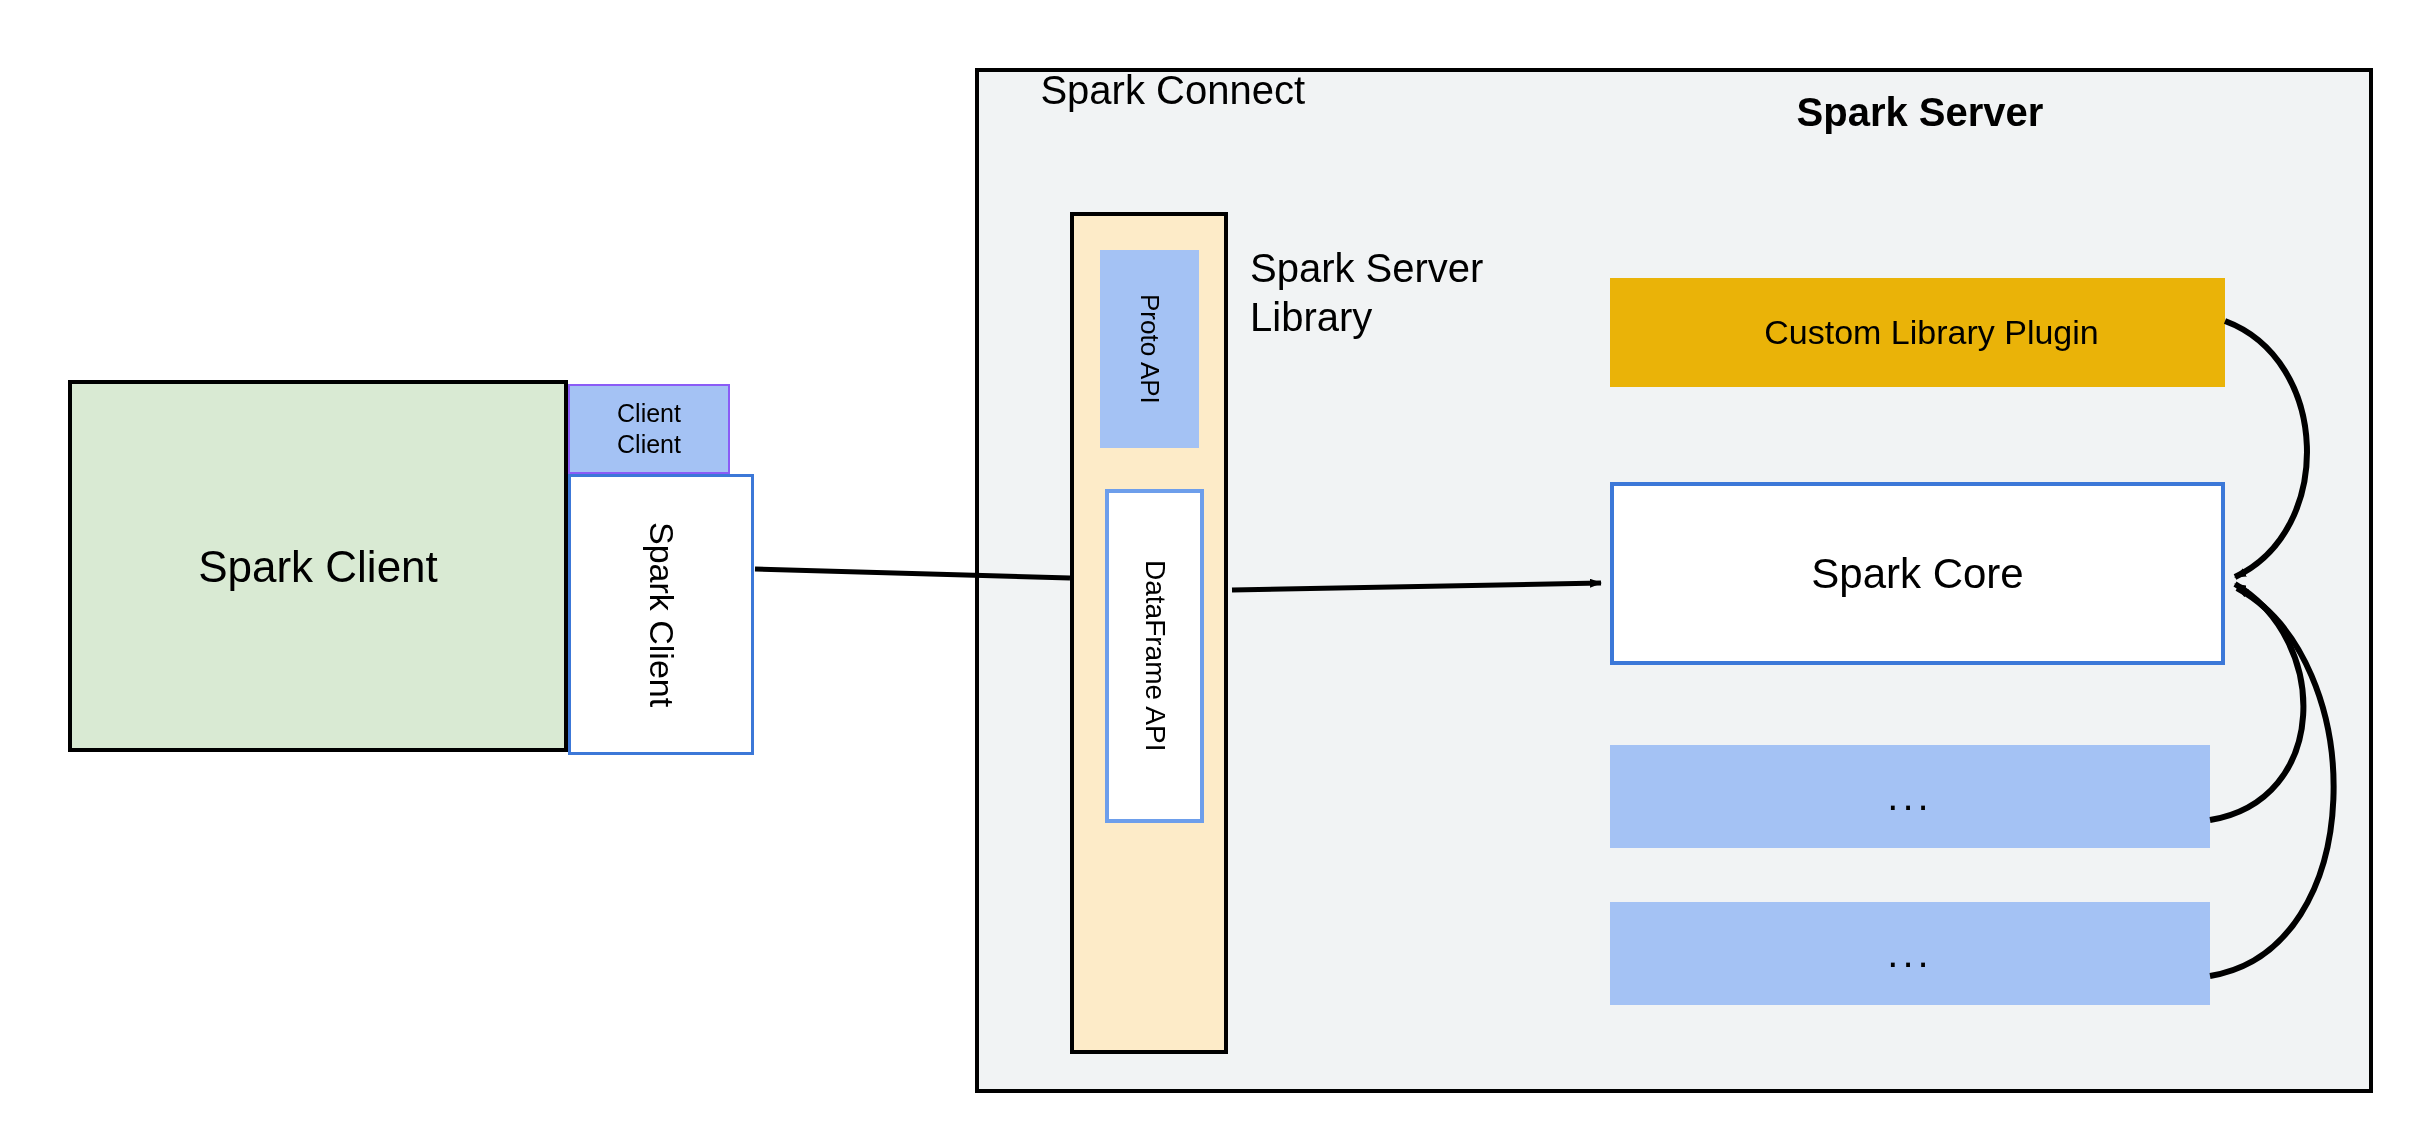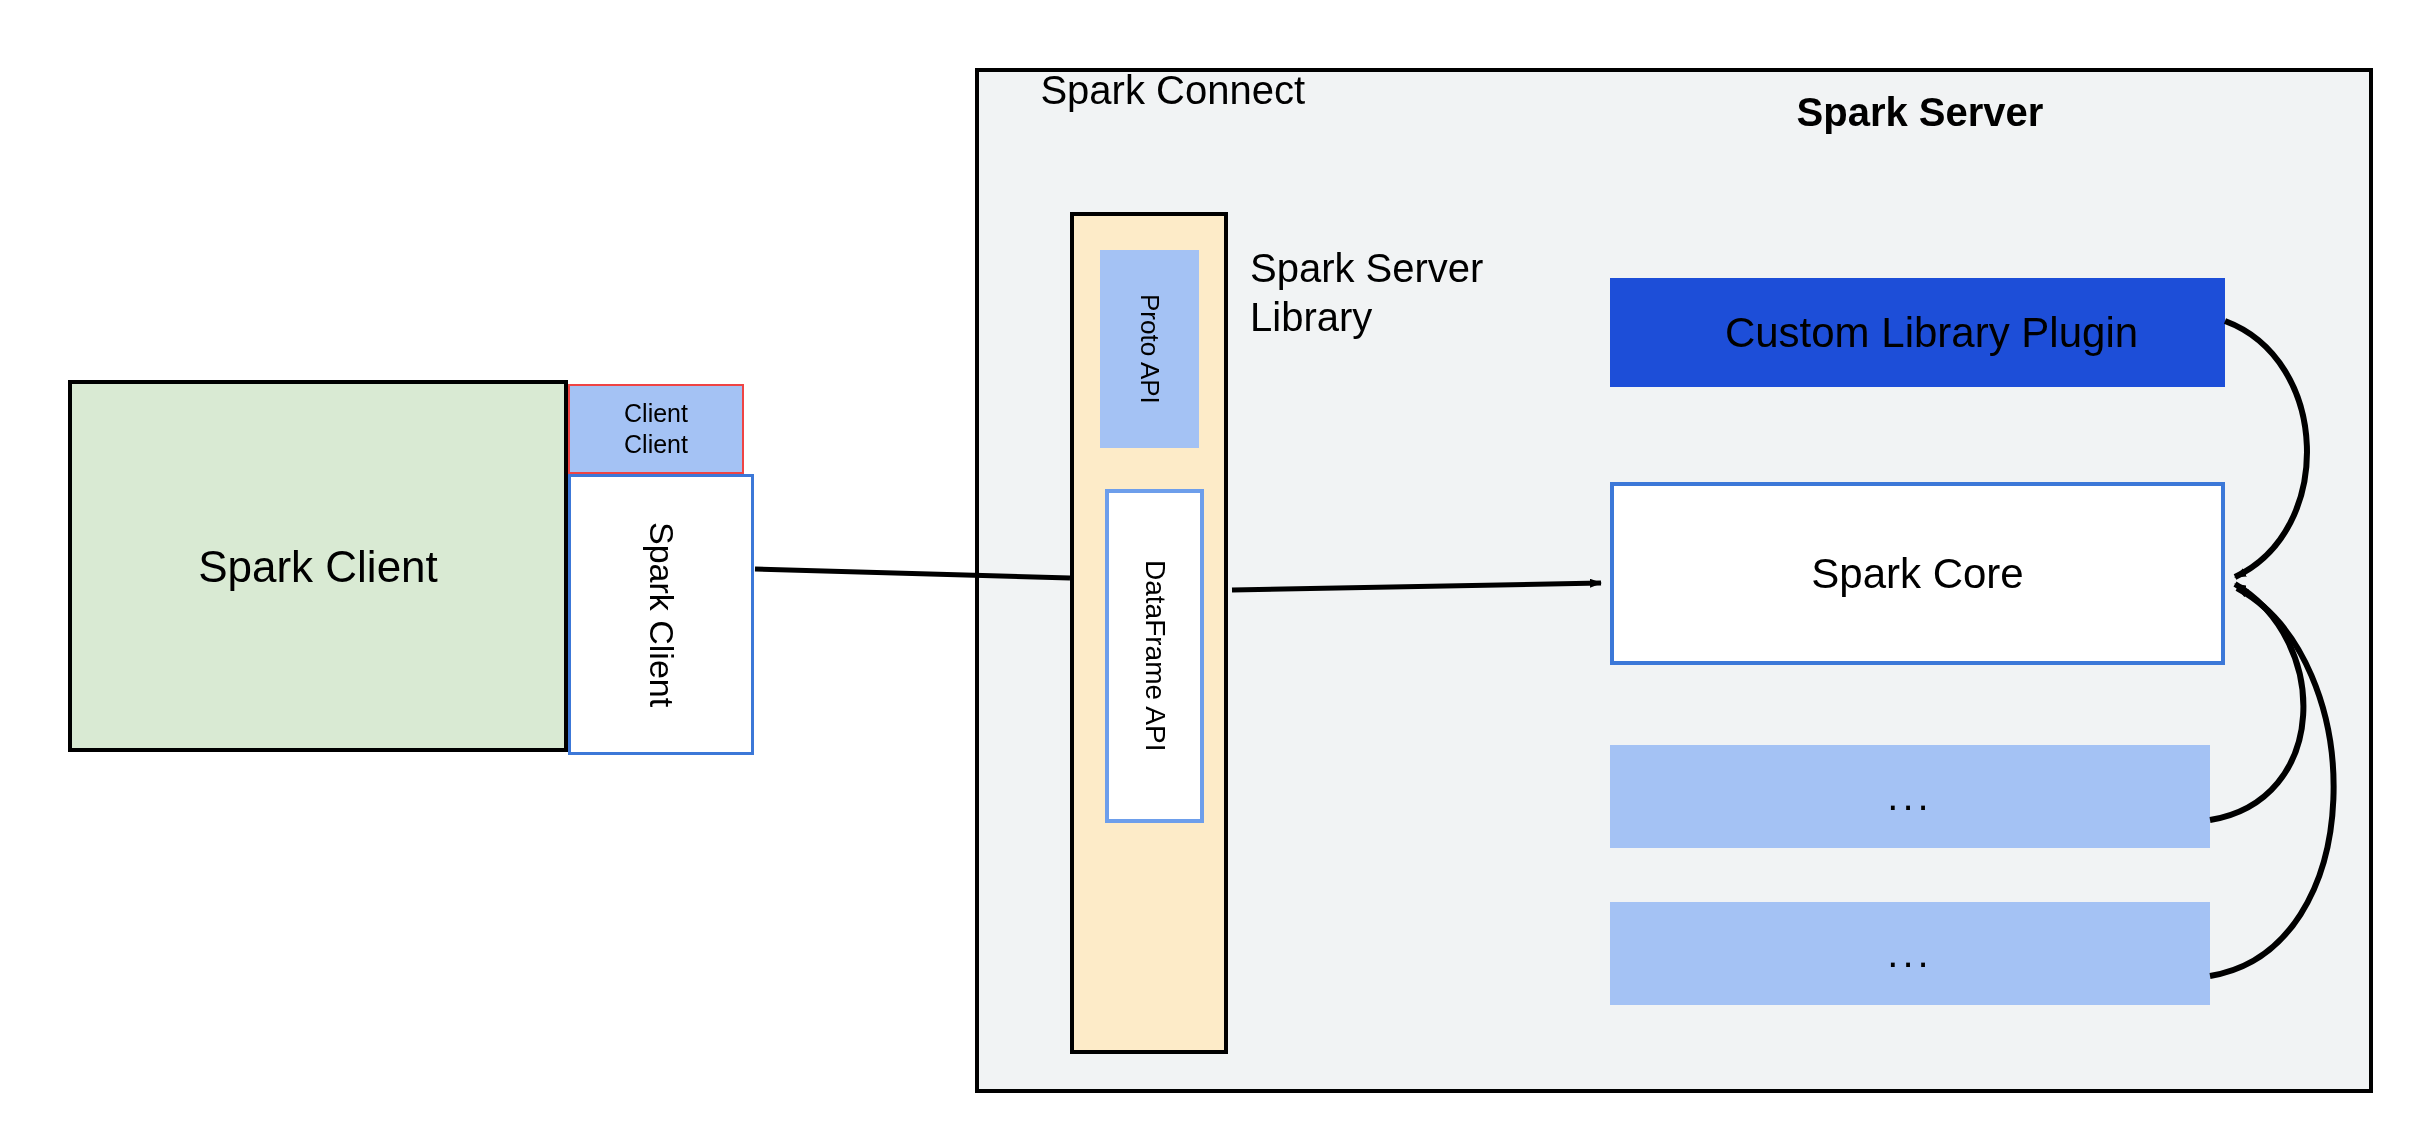--- a/index.html
+++ b/index.html
@@ -6,22 +6,22 @@
   body{width:2435px;height:1135px;position:relative;overflow:hidden;
        font-family:"Liberation Sans",sans-serif;color:#000;}
   #stage{position:absolute;left:0;top:0;width:2435px;height:1135px;}
 
   .box{position:absolute;box-sizing:border-box;display:flex;
        align-items:center;justify-content:center;text-align:center;}
 
   
   #client-app{left:68px;top:380px;width:500px;height:372px;
       background:#d9ead3;border:4px solid #000000;font-size:44px;line-height:1.25;}
-  #client-package{left:568px;top:384px;width:176px;height:90px;
-      background:#a4c2f4;border:2px solid #ef4444;font-size:25px;line-height:1.25;}
+  #client-package{left:568px;top:384px;width:162px;height:90px;
+      background:#a4c2f4;border:2px solid #8b5cf6;font-size:25px;line-height:1.25;}
   #spark-client{left:568px;top:474px;width:186px;height:281px;
       background:#ffffff;border:3px solid #3c78d8;}
   #spark-client .vert{writing-mode:vertical-rl;text-orientation:mixed;
       transform:rotate(0deg);font-size:34px;white-space:nowrap;}
 
   
   #server-container{left:975px;top:68px;width:1398px;height:1025px;
       background:#f1f3f4;border:4px solid #000000;display:block;}
 
   #spark-connect-label{left:1015px;top:66px;width:290px;height:90px;
@@ -36,21 +36,21 @@
   #proto-api .vert{writing-mode:vertical-rl;font-size:26px;white-space:nowrap;}
   #dataframe-api{left:1105px;top:489px;width:99px;height:334px;
       background:#ffffff;border:4px solid #6d9eeb;}
   #dataframe-api .vert{writing-mode:vertical-rl;font-size:28px;white-space:nowrap;}
 
   #server-lib-label{left:1250px;top:244px;width:300px;height:100px;
       font-size:40px;line-height:1.22;display:block;text-align:left;}
 
   
   #custom-plugin{left:1610px;top:278px;width:615px;height:109px;
-      background:#1d4ed8;border:none;font-size:42px;padding-left:28px;}
+      background:#eab308;border:none;font-size:34px;padding-left:28px;}
   #spark-core{left:1610px;top:482px;width:615px;height:183px;
       background:#ffffff;border:4px solid #3c78d8;font-size:42px;}
   #etc-1{left:1610px;top:745px;width:600px;height:103px;
       background:#a4c2f4;border:none;font-size:40px;letter-spacing:4px;}
   #etc-2{left:1610px;top:902px;width:600px;height:103px;
       background:#a4c2f4;border:none;font-size:40px;letter-spacing:4px;}
 
   #connectors{position:absolute;left:0;top:0;width:2435px;height:1135px;
       pointer-events:none;}
 </style>

